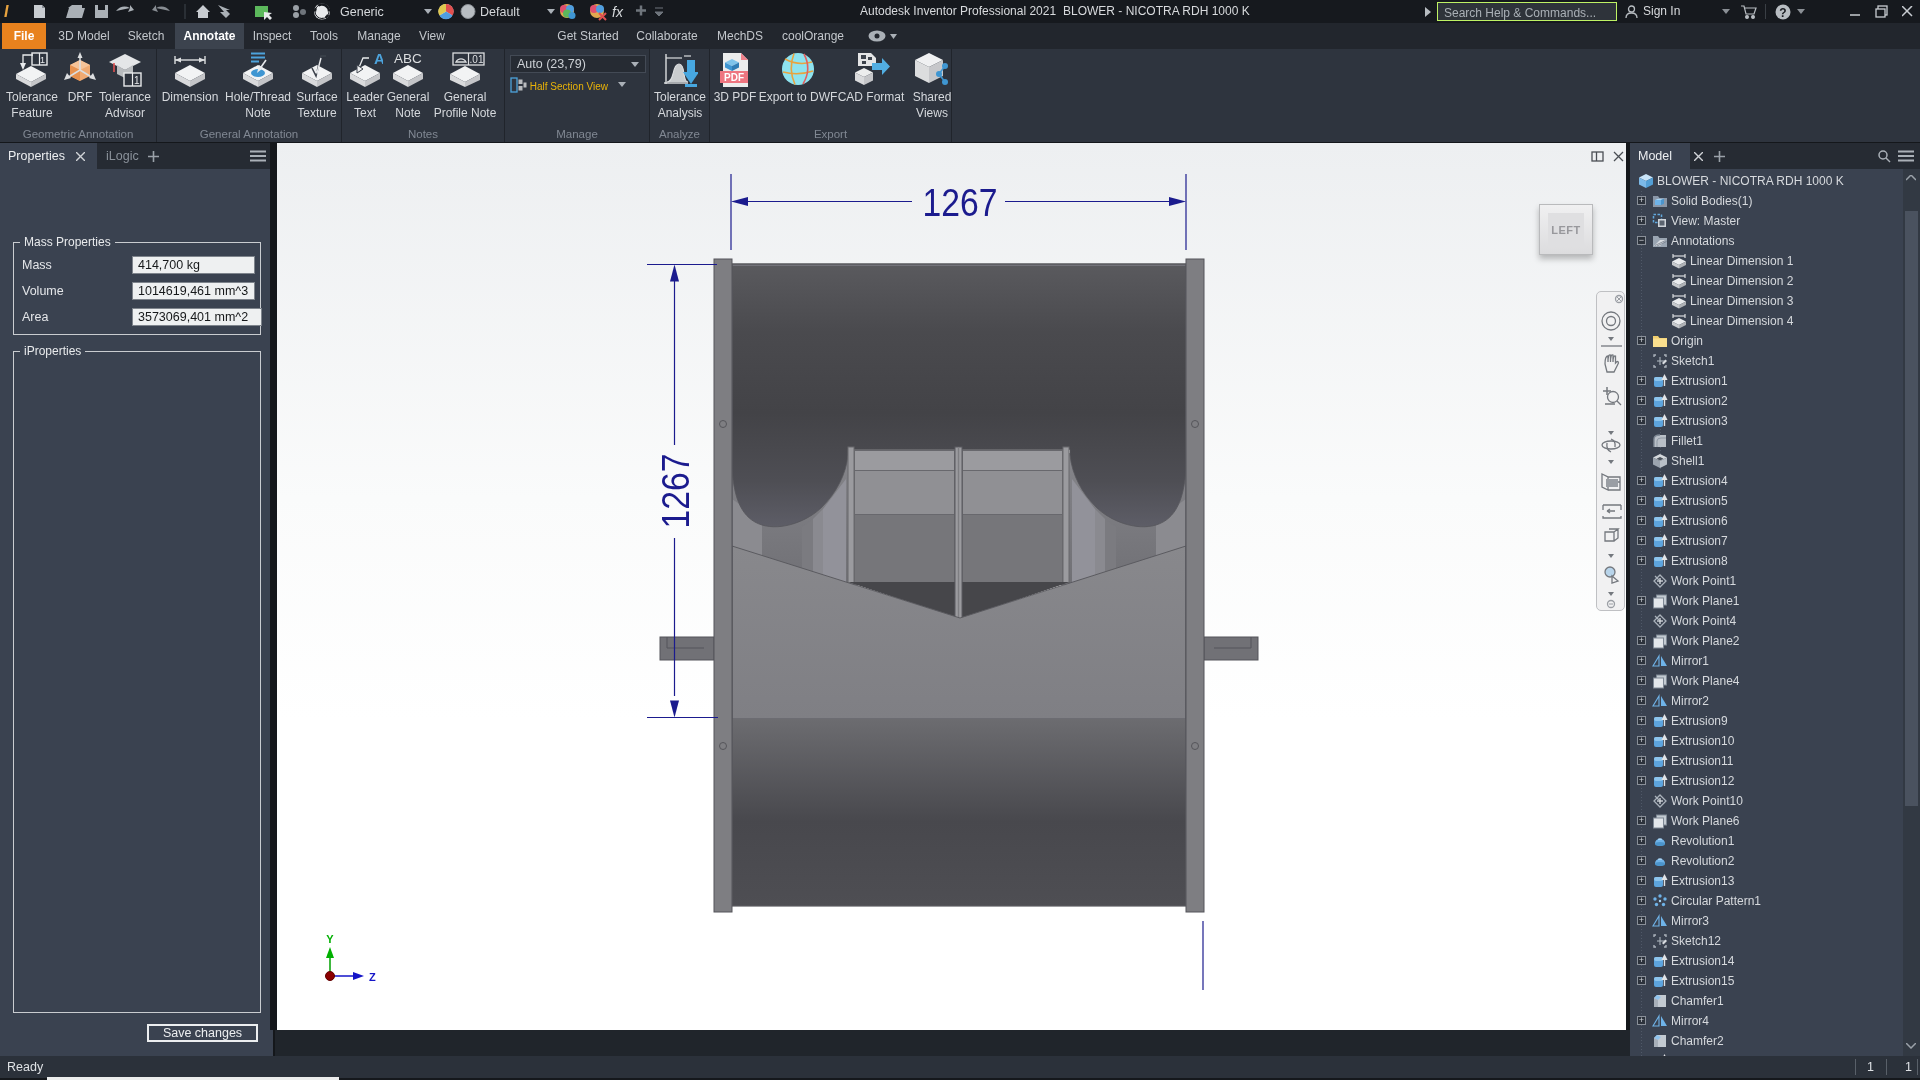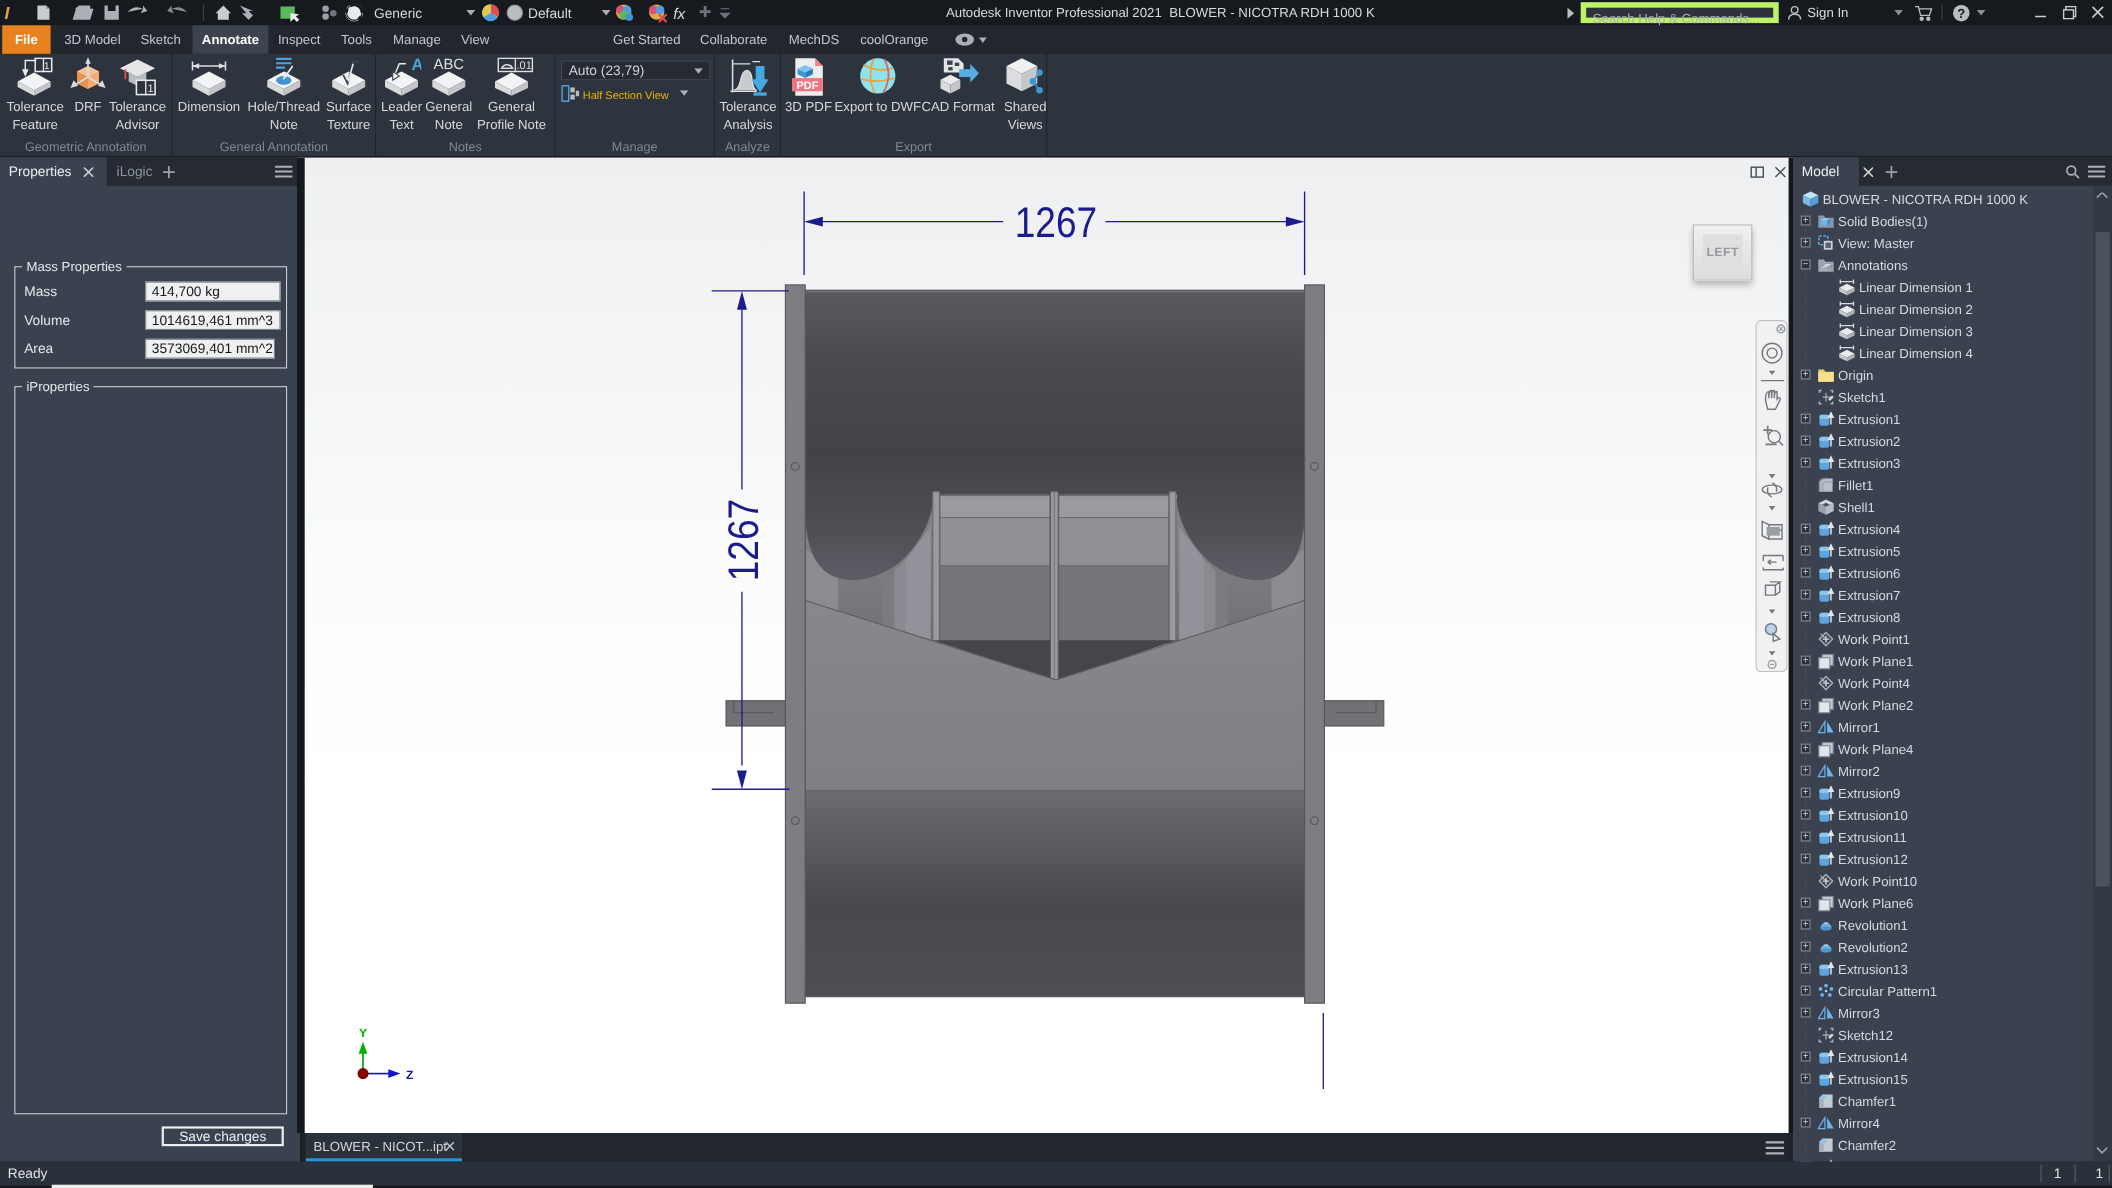--- a/index.html
+++ b/index.html
@@ -187,21 +187,21 @@
     <path d="M599 13 L606 20 M606 13 L599 20" stroke="#e05050" stroke-width="2"></path>
     <text x="612" y="17" font-size="14" font-style="italic" fill="#d5d8db">fx</text>
     <path d="M636 10.5 L646 10.5 M641 5.5 L641 15.5" stroke="#6f757c" stroke-width="2.5"></path>
     <path d="M655 8 L663 8 M655 12 L663 12 L659 16 Z" fill="#6f757c" stroke="#6f757c" stroke-width="1"></path>
   </svg>
   <span class="txt" style="left:860px;">Autodesk Inventor Professional 2021</span>
   <span class="txt" style="left:1063px;">BLOWER - NICOTRA RDH 1000 K</span>
   <svg width="8" height="10" style="position:absolute; left:1424px; top:7px;">
         <path d="M1 0 L7 5 L1 10 Z" fill="#b8bdc2"></path>
       </svg>
-  <div style="position:absolute; left:1437px; top:2px; width:180px; height:19px; background:#2e333a; border:5px solid #bef264;">
+  <div style="position:absolute; left:1437px; top:2px; width:180px; height:19px; background:#2e333a; border:1px solid #bef264;">
     <span style="position:absolute; left:6px; top:3px; font-size:12px; color:#aab0b6;">Search Help &amp; Commands...</span>
   </div>
   <svg width="13" height="13" style="position:absolute; left:1625px; top:5px;">
         <circle cx="6.5" cy="4" r="3" fill="none" stroke="#b8bdc2" stroke-width="1.3"></circle>
         <path d="M1 13 Q1 8 6.5 8 Q12 8 12 13" fill="none" stroke="#b8bdc2" stroke-width="1.3"></path>
       </svg>
   <span class="txt" style="left:1643px;">Sign In</span>
   <svg width="9" height="6" style="position:absolute; left:1722px; top:9px;">
         <path d="M0 0 L8 0 L4 5 Z" fill="#8a8f95"></path>
       </svg>
@@ -467,21 +467,21 @@
   </div>
 
 
   <div class="gbox" style="left:13px; top:99px; width:248px; height:93px;">
     <div class="cap">Mass Properties</div>
     <span class="flabel" style="left:8px; top:15px;">Mass</span>
     <div class="field" style="left:118px; top:13px; width:123px; height:18px;">414,700 kg</div>
     <span class="flabel" style="left:8px; top:41px;">Volume</span>
     <div class="field" style="left:118px; top:39px; width:123px; height:18px;">1014619,461 mm^3</div>
     <span class="flabel" style="left:8px; top:67px;">Area</span>
-    <div class="field" style="left:118px; top:65px; width:118px; height:18px;">3573069,401 mm^2</div>
+    <div class="field" style="left:118px; top:65px; width:130px; height:18px;">3573069,401 mm^2</div>
   </div>
 
   <div class="gbox" style="left:13px; top:208px; width:248px; height:662px;">
     <div class="cap">iProperties</div>
   </div>
 
   <div style="position:absolute; left:147px; top:881px; width:111px; height:18px; border:2px solid #eceef0; color:#eceef0; font-size:12.5px; text-align:center; line-height:15px;">Save changes</div>
 </div>
 
 <div id="canvas">
@@ -614,32 +614,20 @@
   </g>
 
   <g stroke="#4a4e54" stroke-width="1.3" fill="none">
     <rect x="1322" y="9" width="11" height="9"></rect>
     <line x1="1326.5" y1="9" x2="1326.5" y2="18"></line>
     <path d="M1344 9 L1353 18 M1353 9 L1344 18"></path>
   </g>
 </svg>
 </div>
 
-<div id="doctabs">
-  <div style="position:absolute; left:1px; top:0; width:142px; height:24px; background:#2c323b;">
-    <span style="position:absolute; left:7px; top:5px; font-size:12px; color:#d3d6da; white-space:nowrap;">BLOWER - NICOT...ipt</span>
-    <svg width="8" height="8" style="position:absolute; right:7px; top:8px;">
-          <path d="M0 0 L8 8 M8 0 L0 8" stroke="#c0c4c9" stroke-width="1.3"></path>
-        </svg>
-  </div>
-  <div style="position:absolute; left:1px; top:23px; width:142px; height:3px; background:#2596d8;"></div>
-  <svg width="17" height="13" style="position:absolute; left:1328px; top:7px;">
-        <path d="M0 1.5 H17 M0 6.5 H17 M0 11.5 H17" stroke="#aab0b7" stroke-width="2"></path>
-      </svg>
-</div>
 
 <div id="rpanel">
   <div style="position:absolute; left:11px; top:48px; width:1px; height:882px; background-image:linear-gradient(#5a6372 1px, transparent 1px); background-size:1px 3px; opacity:0.7;"></div>
   <div style="position:absolute; left:30px; top:250px; width:1px; height:160px; background-image:linear-gradient(#5a6372 1px, transparent 1px); background-size:1px 3px; opacity:0.7;"></div>
   <div class="trow" style="top:28px;">
         <svg class="ticon" style="left:8px;">
           <use href="#i-root"></use>
         </svg>
         <span class="lbl" style="left:27px;">BLOWER - NICOTRA RDH 1000 K</span>
       </div>

